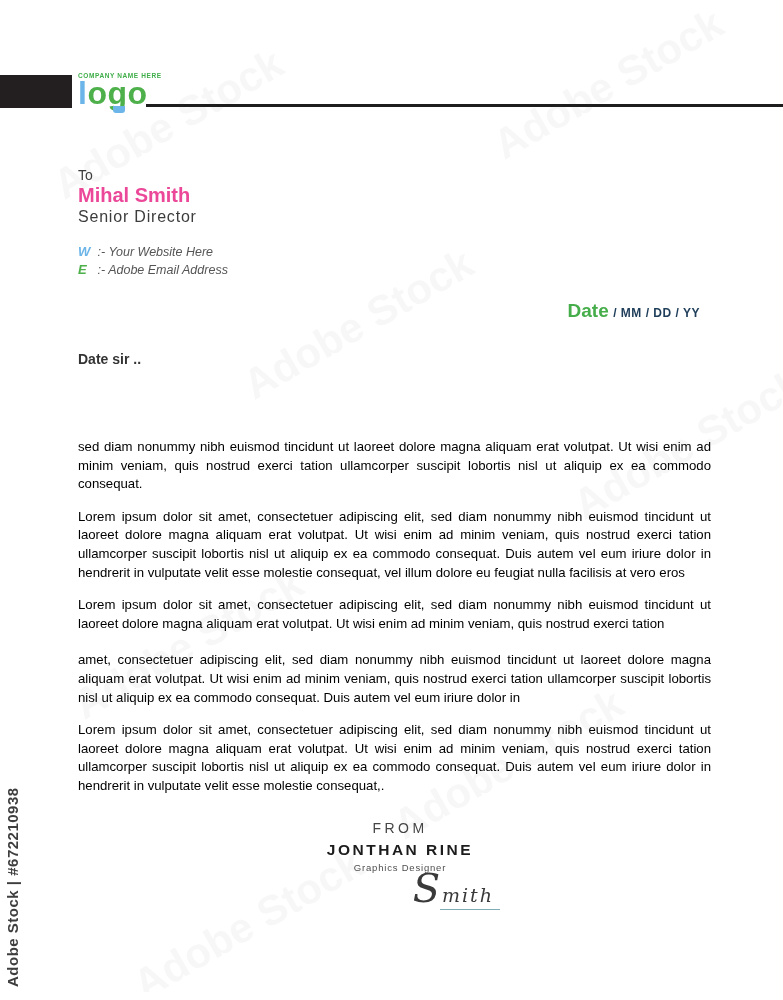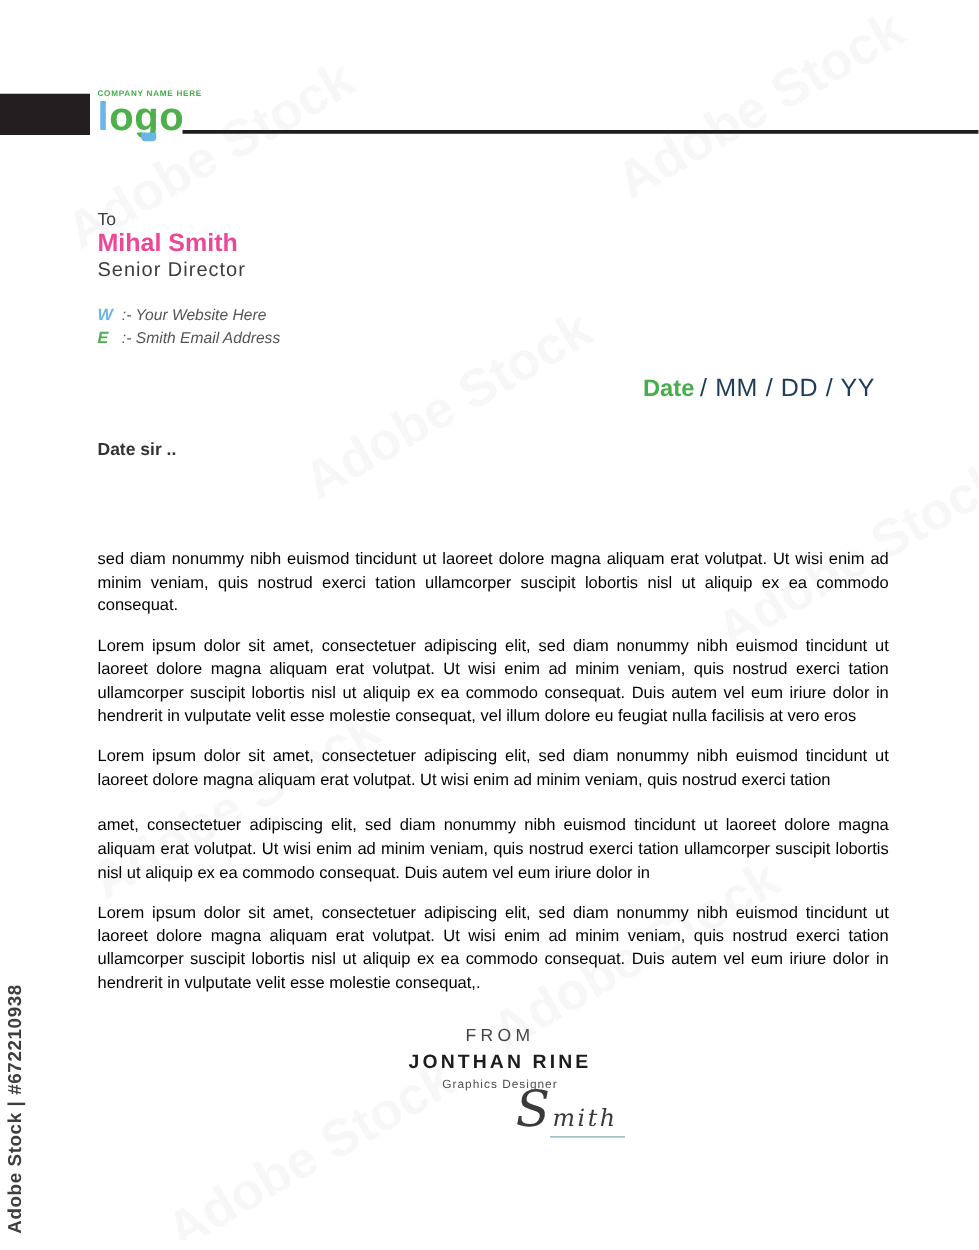--- a/index.html
+++ b/index.html
@@ -33,21 +33,21 @@
   .csep { color:#555; }
 
   
   .sender-info { position:absolute; right:75px; top:166px; text-align:right; color:#1e3d59; }
   .sender-line { margin-bottom:12px; font-size:12.5px; }
   .sender-label { font-weight:bold; font-size:13.5px; }
 
   
   .date-line { position:absolute; right:83px; top:300px; text-align:right; }
   .date-label { font-size:19px; font-weight:bold; color:#45ad49; }
-  .date-value { font-size:20px; font-weight:normal; color:#1e3d59; letter-spacing:0.5px; }
+  .date-value { font-size:12px; font-weight:bold; color:#1e3d59; letter-spacing:0.5px; }
 
   
   .salutation { position:absolute; left:78px; top:351px; font-size:14px; font-weight:bold; color:#333; }
   .body-text { position:absolute; left:78px; top:438px; width:633px; }
   .body-text p {
     font-size:13.2px; line-height:18.6px; color:#000000;
     text-align:justify; margin-bottom:14px;
   }
   .body-text p:nth-child(3) { margin-bottom:18px; }
 
@@ -97,21 +97,21 @@
   </div>
   <div class="contacts">
     <div class="contact-line">
       <span class="ckey ckey-w">W</span>
       <span class="csep">:-</span>
       <span>Your Website Here</span>
     </div>
     <div class="contact-line">
       <span class="ckey ckey-e">E</span>
       <span class="csep">:-</span>
-      <span>Smith Email Address</span>
+      <span>Adobe Email Address</span>
     </div>
   </div>
 
 
   <div class="date-line">
     <span class="date-label">Date</span>
     <span class="date-value">/ MM / DD / YY</span>
   </div>
 
   <div class="salutation">Date sir ..</div>

